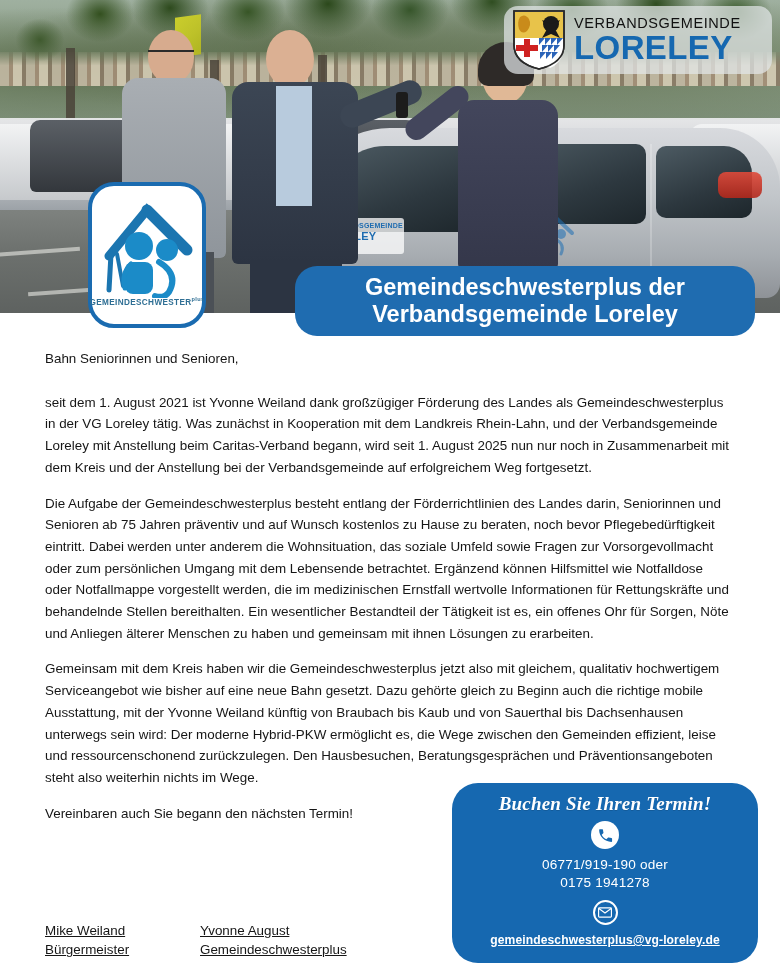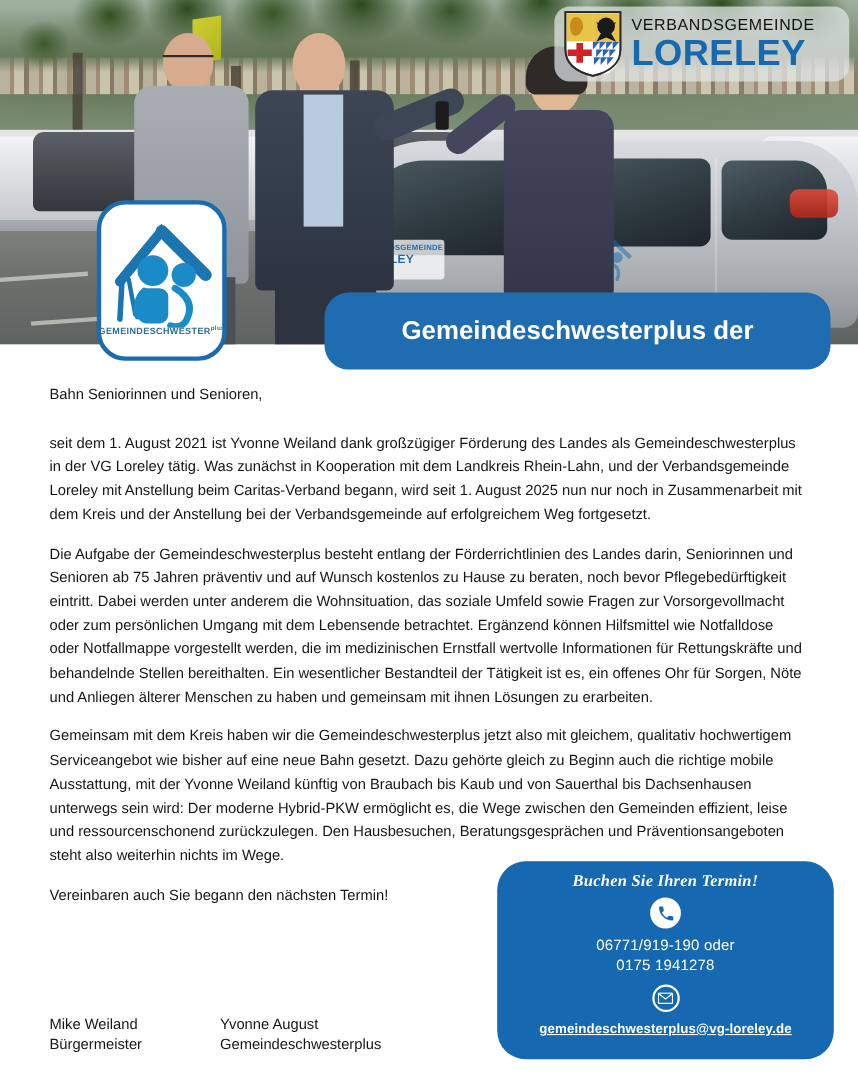--- a/index.html
+++ b/index.html
@@ -169,34 +169,34 @@
     color:#161616; font-size:13.4px; line-height:1.62;
   }
   .body p { margin:0 0 14px 0; text-align:left; }
   .body p.tight { margin-bottom:10px; }
   .salut { margin-bottom:22px !important; }
   .sigs {
     position:absolute; left:45px; top:921px; width:420px;
     font-size:13.4px; line-height:1.45; color:#161616;
     display:flex;
   }
-  .sigcol { width:155px; }
+  .sigcol { width:155px;text-decoration:underline; }
 
   
   .contact {
     position:absolute; left:452px; top:783px; width:306px; height:180px;
     background:#1668b0; border-radius:26px;
     color:#fff; text-align:center;
     display:flex; flex-direction:column; align-items:center;
     padding-top:10px;
   }
   .ctitle {
     font-family:"Liberation Serif", serif;
     font-style:italic; font-weight:bold;
-    font-size:15px; letter-spacing:.2px;
+    font-size:19px; letter-spacing:.2px;
     text-shadow:0 1px 0 rgba(0,0,0,.12);
   }
   .phonecircle {
     width:28px; height:28px; border-radius:50%; background:#fff;
     margin-top:6px; display:flex; align-items:center; justify-content:center;
   }
   .cnum {
     font-weight:normal; font-size:13.6px; line-height:1.32; margin-top:7px;
     letter-spacing:.2px;
   }
@@ -332,20 +332,21 @@
       <path d="M62 68 q20 12 10 30 q-5 7 -14 4" fill="none" stroke="#1b8bc8" stroke-width="6" stroke-linecap="round"></path>
       <path d="M34 70 q-10 10 -6 24" fill="none" stroke="#1b8bc8" stroke-width="5" stroke-linecap="round"></path>
     </svg>
     <div class="gslabel">
       <span>GEMEINDESCHWESTER</span><sup>plus</sup>
     </div>
   </div>
 
   <div class="titlebar">
     <div>Gemeindeschwesterplus der</div>
+    <div>Verbandsgemeinde Loreley</div>
   </div>
 
   <div class="body">
     <p class="salut">Bahn Seniorinnen und Senioren,</p>
     <p>seit dem 1. August 2021 ist Yvonne Weiland dank großzügiger Förderung des Landes als Gemeindeschwesterplus in der VG Loreley tätig. Was zunächst in Kooperation mit dem Landkreis Rhein-Lahn, und der Verbandsgemeinde Loreley mit Anstellung beim Caritas-Verband begann, wird seit 1. August 2025 nun nur noch in Zusammenarbeit mit dem Kreis und der Anstellung bei der Verbandsgemeinde auf erfolgreichem Weg fortgesetzt.</p>
     <p>Die Aufgabe der Gemeindeschwesterplus besteht entlang der Förderrichtlinien des Landes darin, Seniorinnen und Senioren ab 75 Jahren präventiv und auf Wunsch kostenlos zu Hause zu beraten, noch bevor Pflegebedürftigkeit eintritt. Dabei werden unter anderem die Wohnsituation, das soziale Umfeld sowie Fragen zur Vorsorgevollmacht oder zum persönlichen Umgang mit dem Lebensende betrachtet. Ergänzend können Hilfsmittel wie Notfalldose oder Notfallmappe vorgestellt werden, die im medizinischen Ernstfall wertvolle Informationen für Rettungskräfte und behandelnde Stellen bereithalten. Ein wesentlicher Bestandteil der Tätigkeit ist es, ein offenes Ohr für Sorgen, Nöte und Anliegen älterer Menschen zu haben und gemeinsam mit ihnen Lösungen zu erarbeiten.</p>
     <p>Gemeinsam mit dem Kreis haben wir die Gemeindeschwesterplus jetzt also mit gleichem, qualitativ hochwertigem Serviceangebot wie bisher auf eine neue Bahn gesetzt. Dazu gehörte gleich zu Beginn auch die richtige mobile Ausstattung, mit der Yvonne Weiland künftig von Braubach bis Kaub und von Sauerthal bis Dachsenhausen unterwegs sein wird: Der moderne Hybrid-PKW ermöglicht es, die Wege zwischen den Gemeinden effizient, leise und ressourcenschonend zurückzulegen. Den Hausbesuchen, Beratungsgesprächen und Präventionsangeboten steht also weiterhin nichts im Wege.</p>
     <p class="tight">Vereinbaren auch Sie begann den nächsten Termin!</p>
   </div>
 

